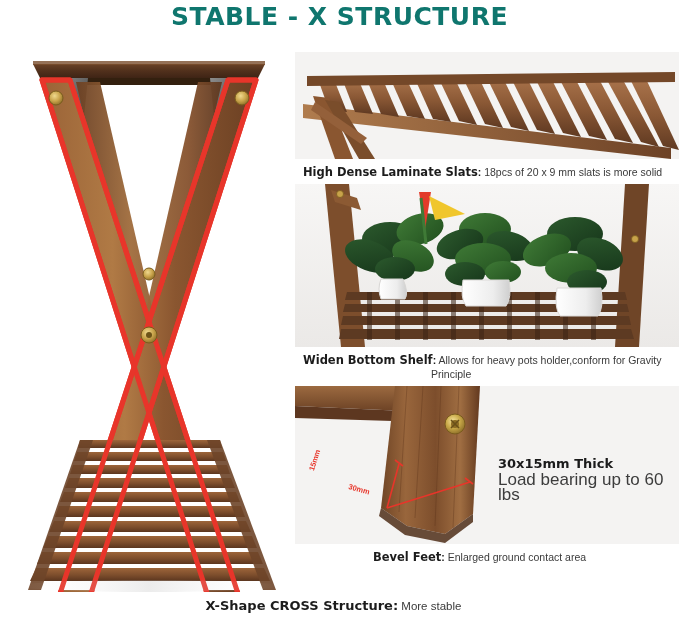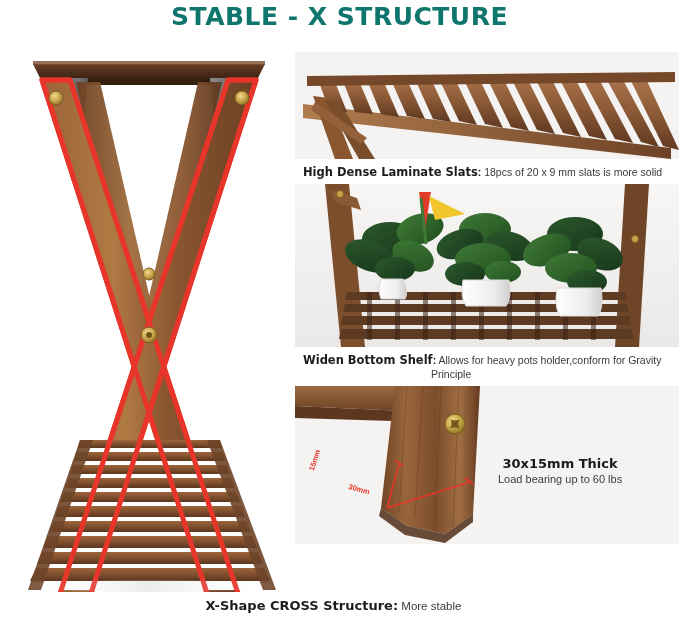--- a/index.html
+++ b/index.html
@@ -53,23 +53,23 @@
     font-weight:bold;color:#1c1c1c;font-size:13px;
     font-family:"DejaVu Sans", sans-serif;
   }
 
   
   .callout{
     position:absolute;left:203px;top:70px;
   }
   .callout .t1{
     font-size:13px;font-weight:bold;color:#1b1b1b;
-    font-family:"DejaVu Sans", sans-serif;line-height:16px;text-align:center;
-  }
-  .callout .t2{font-size:11px;color:#3c3c3c;line-height:15px;}
+    font-family:"DejaVu Sans", sans-serif;line-height:16px;
+  }
+  .callout .t2{font-size:17px;color:#3c3c3c;line-height:15px;}
 
   .dimlabel{position:absolute;color:#e8352a;font-size:7.5px;font-weight:bold;}
   .d15{left:12px;top:83px;transform:rotate(-72deg);transform-origin:left top;}
   .d30{left:55px;top:96px;transform:rotate(16deg);transform-origin:left top;}
 </style>
 </head>
 <body>
 
 <div class="page">
 
@@ -365,20 +365,24 @@
 
       <div class="dimlabel d15">15mm</div>
       <div class="dimlabel d30">30mm</div>
 
       <div class="callout">
         <div class="t1">30x15mm Thick</div>
         <div class="t2">Load bearing up to 60 lbs</div>
       </div>
     </div>
 
+    <div class="cap cap3">
+      <b>Bevel Feet</b><span class="sep">:</span>
+      <span>Enlarged ground contact area</span>
+    </div>
   </div>
 
   <div class="bottomcap">
     <b>X-Shape CROSS Structure</b><b>:</b>
     <span>More stable</span>
   </div>
 
 </div>
 
 </body></html>

